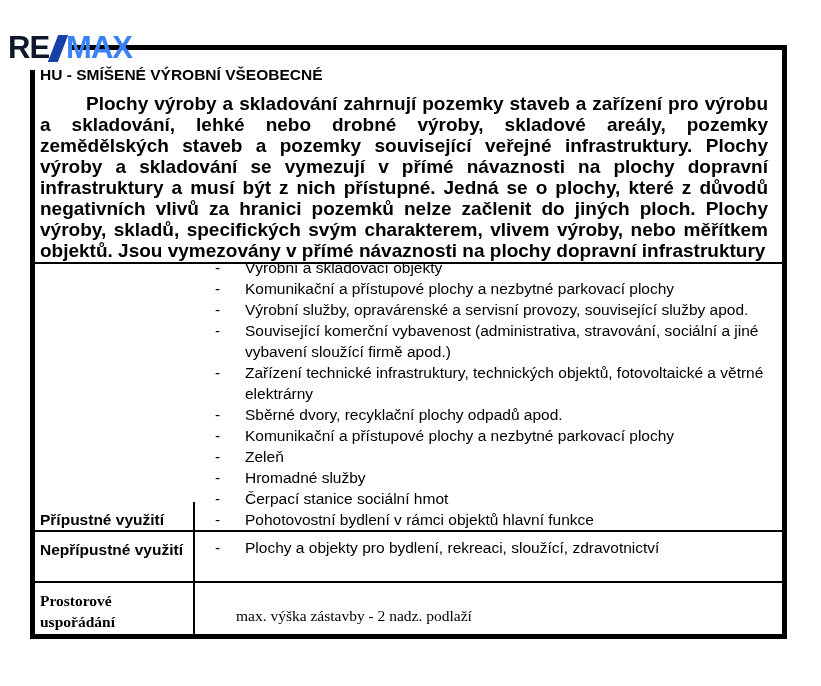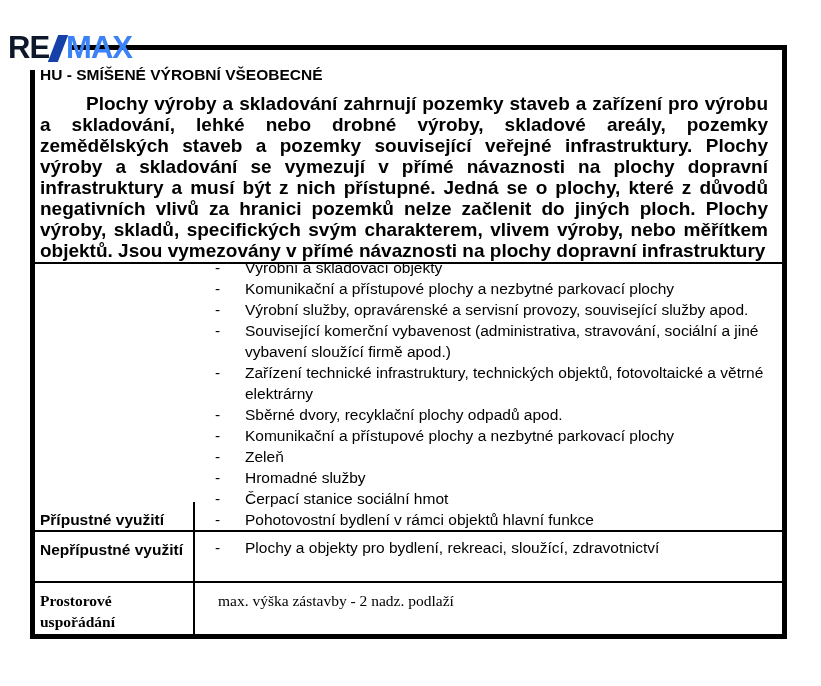--- a/index.html
+++ b/index.html
@@ -125,21 +125,22 @@
   ul.dash-list li {
     position: relative;
     padding-left: 50px;
   }
   ul.dash-list .dash {
     position: absolute;
     left: 20px;
     top: 0;
   }
   .plain-text {
-    padding: 2px 0 0 23px;
+    padding: 2px 0 0 41px;
+    margin-top: 15px;
   }
 </style>
 </head>
 <body>
 
 <div class="page">
 
   <div class="doc-box">
 
     <div class="intro-section">

